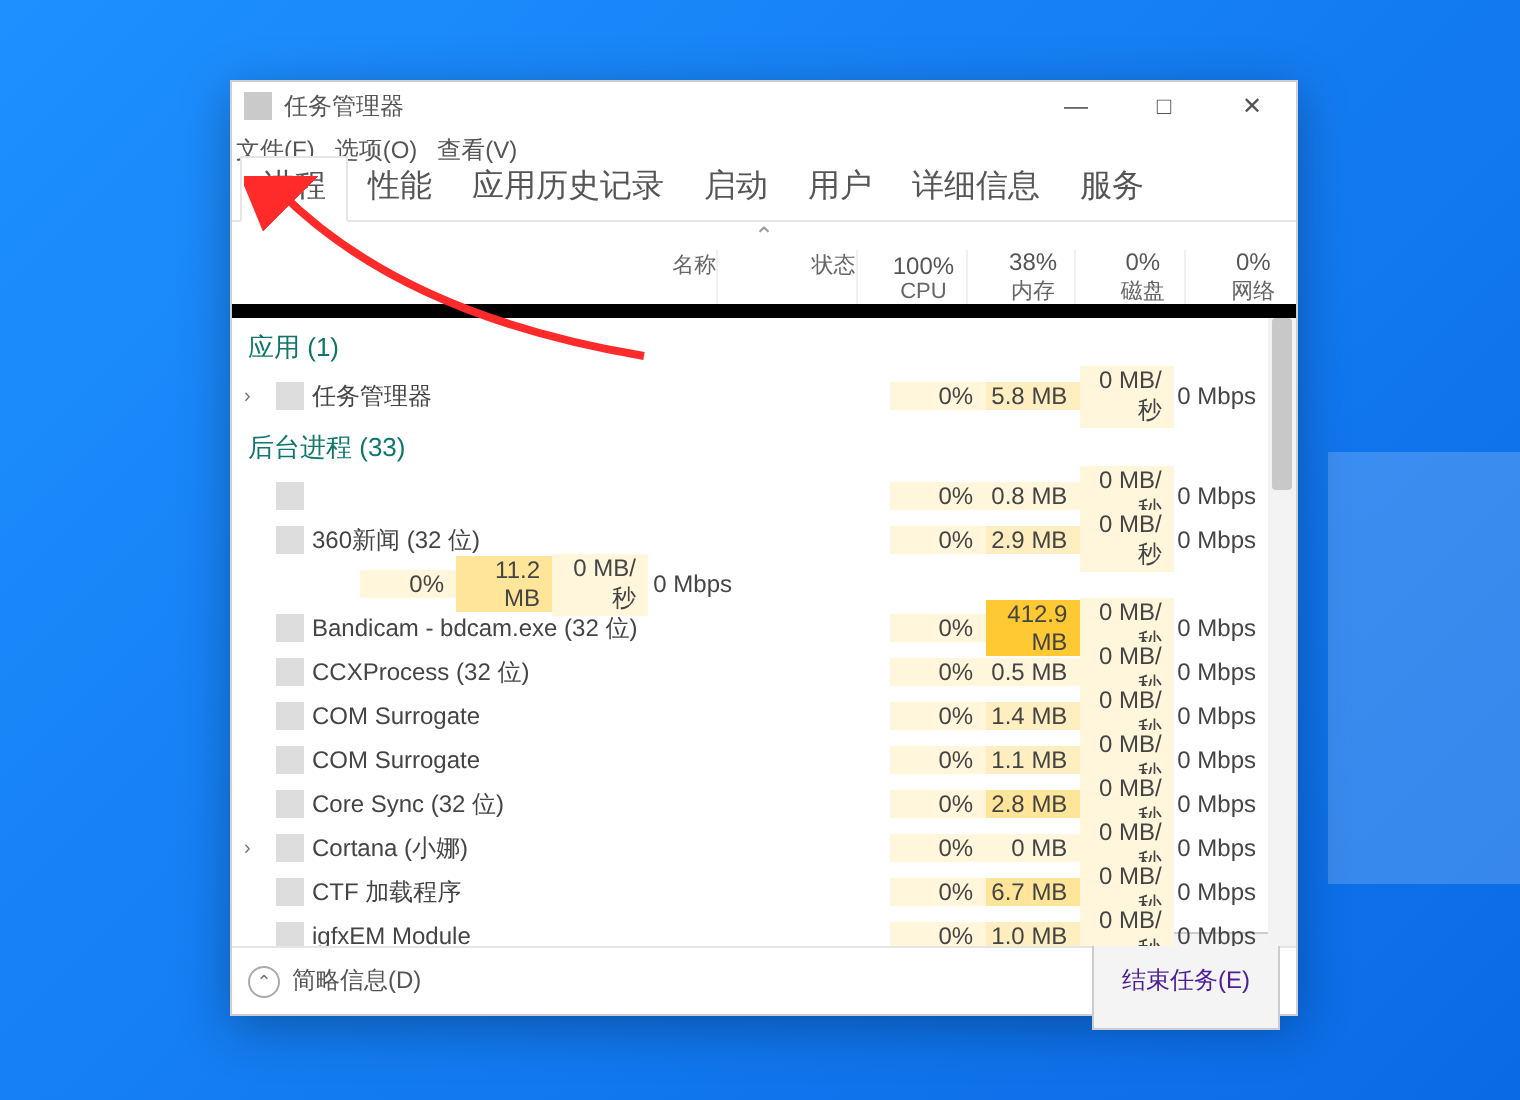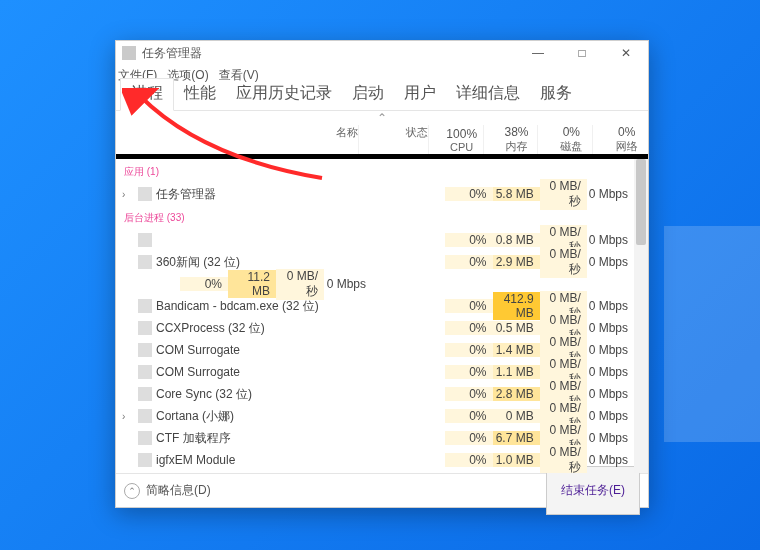--- a/index.html
+++ b/index.html
@@ -41,38 +41,38 @@
       height: 26px; display:flex; align-items:flex-end;
       border-bottom: 1px solid #e5e5e5;
       padding-left: 4px; gap: 0; font-size:16px; color:#555;
     }
     .tab { padding: 4px 10px 6px; }
     .tab.active { border: 1px solid #e5e5e5; border-bottom: 1px solid #fff; background:#fff; position:relative; top:1px; }
     .separator {
       height: 14px; display:flex; justify-content:center; align-items:center; color:#999;
     }
     .headers {
-      display:flex; height:34px; border-bottom:5px solid #000000; font-size:11px; color:#666;gap:12px;
+      display:flex; height:34px; border-bottom:7px solid #000000; font-size:11px; color:#666;gap:12px;
     }
     .hcol { display:flex; flex-direction:column; align-items:center; justify-content:center; border-right:1px solid #f0f0f0; }
     .hcol .pct { color:#555; font-size:12px; }
     .hname { width: 272px; align-items:flex-start; padding-left: 8px; justify-content:flex-end; padding-bottom:4px; flex-direction:row;}
     .hstatus { width: 64px; align-items:flex-start; padding-left:6px; justify-content:flex-end; padding-bottom:4px; flex-direction:row;}
     .hnum { width: 48px; }
     .listwrap {
       flex:1; overflow:hidden; position:relative;
     }
     .scrollbody {
       position:absolute; left:0; right:14px; top:0; bottom:0; overflow:hidden;
     }
     .scrollbar {
       position:absolute; right:0; top:0; width:14px; height:100%; background:#f3f3f3;
     }
     .thumb { position:absolute; left:2px; right:2px; top:0; height:86px; background:#c8c8c8; border-radius:2px; }
-    .grp-title { color:#ec4899; font-size:10px; padding: 6px 0 4px 8px; }
+    .grp-title { color:#0f766e; font-size:13px; padding: 6px 0 4px 8px; }
     .row {
       display:flex; height:22px; align-items:center; font-size:12px; color:#444;
     }
     .row .namecell { width:272px; display:flex; align-items:center; padding-left: 6px; gap:4px; }
     .expander { width:12px; color:#777; font-size:10px; }
     .picon { width:14px; height:14px; background:#ddd; }
     .row .statuscell { width:64px; }
     .row .num { width:48px; text-align:right; padding-right:6px; }
     .heat1 { background:#fff6dc; }
     .heat2 { background:#ffefc0; }

